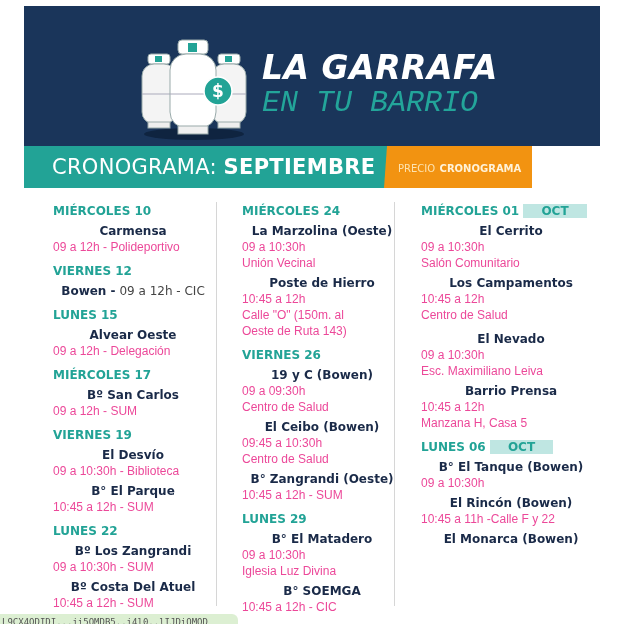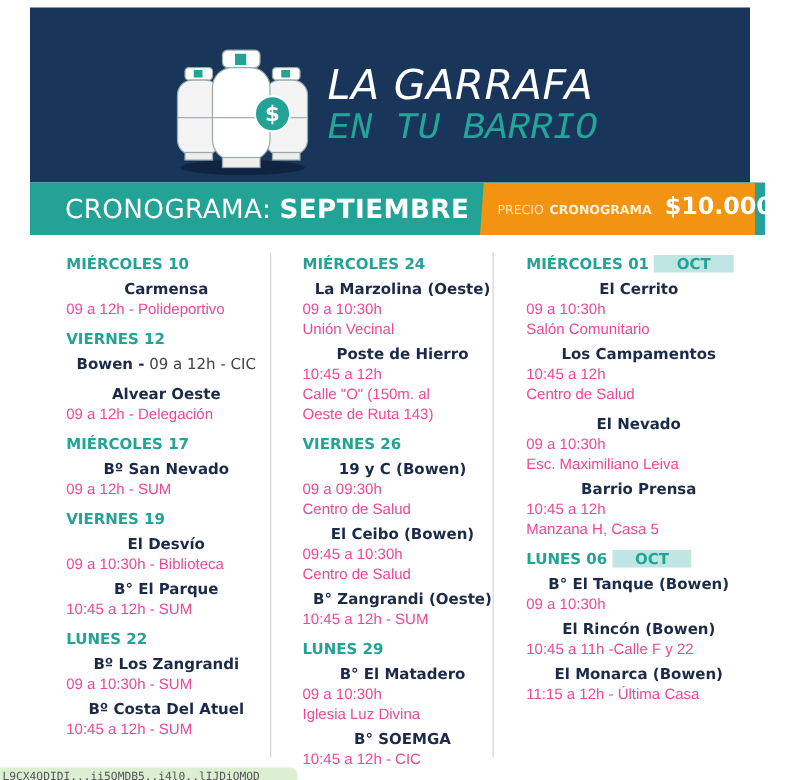--- a/index.html
+++ b/index.html
@@ -4,24 +4,24 @@
 <style>
   * { box-sizing: border-box; margin: 0; padding: 0; }
   html, body { width: 629px; height: 624px; background: #ffffff; overflow: hidden; }
   body { position: relative; font-family: "Liberation Sans", "DejaVu Sans", sans-serif; }
 
   .poster { position: absolute; left: 24px; top: 6px; width: 576px; height: 618px; background: #fff; }
 
   .header { position: absolute; left: 0; top: 0; width: 576px; height: 140px; background: #1a355a; }
   .logo { position: absolute; left: 110px; top: 28px; width: 120px; height: 110px; }
   .title-wrap { position: absolute; left: 238px; top: 44px; }
-  .title-line1 { font-family: "DejaVu Sans", sans-serif; font-weight: normal; font-style: italic; font-size: 33px; color: #ffffff; letter-spacing: 0.5px; line-height: 36px; }
+  .title-line1 { font-family: "DejaVu Sans", sans-serif; font-weight: bold; font-style: italic; font-size: 33px; color: #ffffff; letter-spacing: 0.5px; line-height: 36px; }
   .title-line2 { font-family: Liberation Mono, monospace; font-style: italic; font-size: 30px; color: #23a59a; letter-spacing: 0px; line-height: 34px; }
 
-  .band { position: absolute; left: 0; top: 140px; width: 588px; height: 42px; background: #22a396; overflow: hidden; }
+  .band { position: absolute; left: 0; top: 140px; width: 508px; height: 42px; background: #22a396; overflow: hidden; }
   .band-orange { position: absolute; top: 0; left: 360px; width: 220px; height: 42px; background: #f29311; clip-path: polygon(3px 0, 100% 0, 100% 100%, 0 100%); }
   .band-left { position: absolute; left: 28px; top: 7px; font-size: 23px; color: #ffffff; letter-spacing: 0.3px; white-space: nowrap; }
   .band-left .light { font-family: "DejaVu Sans", sans-serif; font-weight: normal; font-size: 21px; }
   .band-left .bold { font-family: "DejaVu Sans", sans-serif; font-weight: bold; font-size: 21px; }
   .band-right { position: absolute; left: 374px; top: 8px; color: #fff3d6; white-space: nowrap; }
   .band-right .pre { font-size: 10px; font-family: "DejaVu Sans", sans-serif; color: #fde3b0; }
   .band-right .sub { font-size: 10px; font-weight: bold; font-family: "DejaVu Sans", sans-serif; color: #fff2d8; }
   .band-right .price { font-size: 19px; font-weight: bold; font-family: "DejaVu Sans", sans-serif; color: #ffffff; margin-left: 6px; }
 
   .col { position: absolute; top: 198px; }
@@ -101,25 +101,26 @@
   <div class="divider div2"></div>
 
   <div class="col col1">
       <div class="day"><span>MIÉRCOLES 10</span></div>
       <div class="place"><span>Carmensa</span></div>
       <div class="detail">09 a 12h - Polideportivo</div>
       <div class="gap"></div>
       <div class="day"><span>VIERNES 12</span></div>
       <div class="place"><span>Bowen -</span><span class="inline-detail"> 09 a 12h - CIC</span></div>
       <div class="gap"></div>
+      <div class="day"><span>LUNES 15</span></div>
       <div class="place"><span>Alvear Oeste</span></div>
       <div class="detail">09 a 12h - Delegación</div>
       <div class="gap"></div>
       <div class="day"><span>MIÉRCOLES 17</span></div>
-      <div class="place"><span>Bº San Nevado</span></div>
+      <div class="place"><span>Bº San Carlos</span></div>
       <div class="detail">09 a 12h - SUM</div>
       <div class="gap"></div>
       <div class="day"><span>VIERNES 19</span></div>
       <div class="place"><span>El Desvío</span></div>
       <div class="detail">09 a 10:30h - Biblioteca</div>
       <div class="place"><span>B° El Parque</span></div>
       <div class="detail">10:45 a 12h - SUM</div>
       <div class="gap"></div>
       <div class="day"><span>LUNES 22</span></div>
       <div class="place"><span>Bº Los Zangrandi</span></div>
@@ -171,21 +172,20 @@
       <div class="place"><span>Barrio Prensa</span></div>
       <div class="detail">10:45 a 12h</div>
       <div class="detail">Manzana H, Casa 5</div>
       <div class="gap"></div>
       <div class="day"><span>LUNES 06</span> <span class="oct">OCT</span></div>
       <div class="place"><span>B° El Tanque (Bowen)</span></div>
       <div class="detail">09 a 10:30h</div>
       <div class="place"><span>El Rincón (Bowen)</span></div>
       <div class="detail">10:45 a 11h -Calle F y 22</div>
       <div class="place"><span>El Monarca (Bowen)</span></div>
-      <div class="detail">11:15 a 12h - Última Casa</div>
       <div class="gap"></div>
     </div>
 
 </div>
 
 <div class="statusbar">
   <span>L9CX4QDIDI...ii5QMDB5..i4l0..lIJDiQMQD</span>
 </div>
 
 </body></html>

